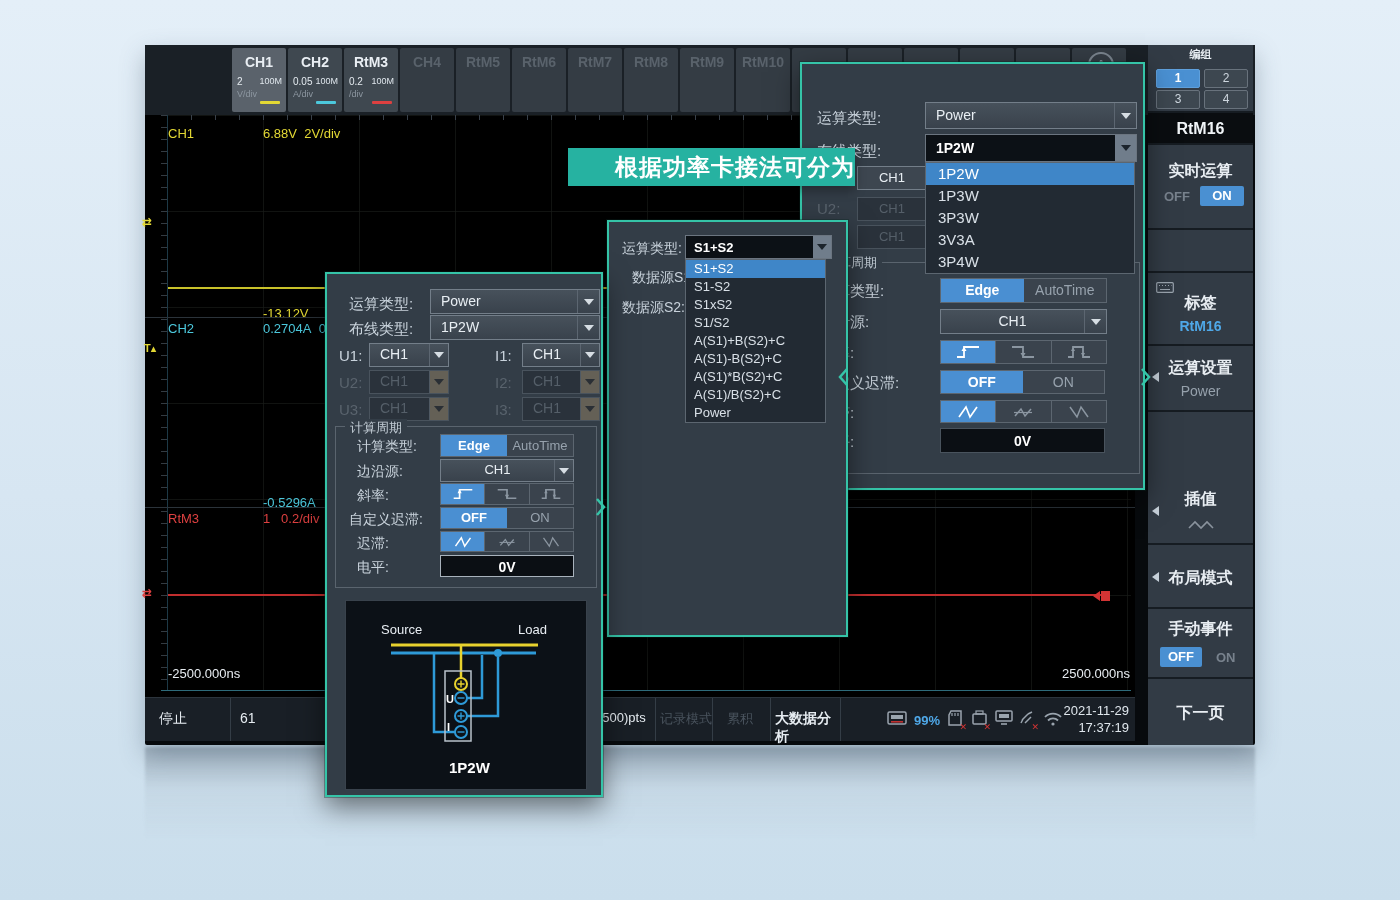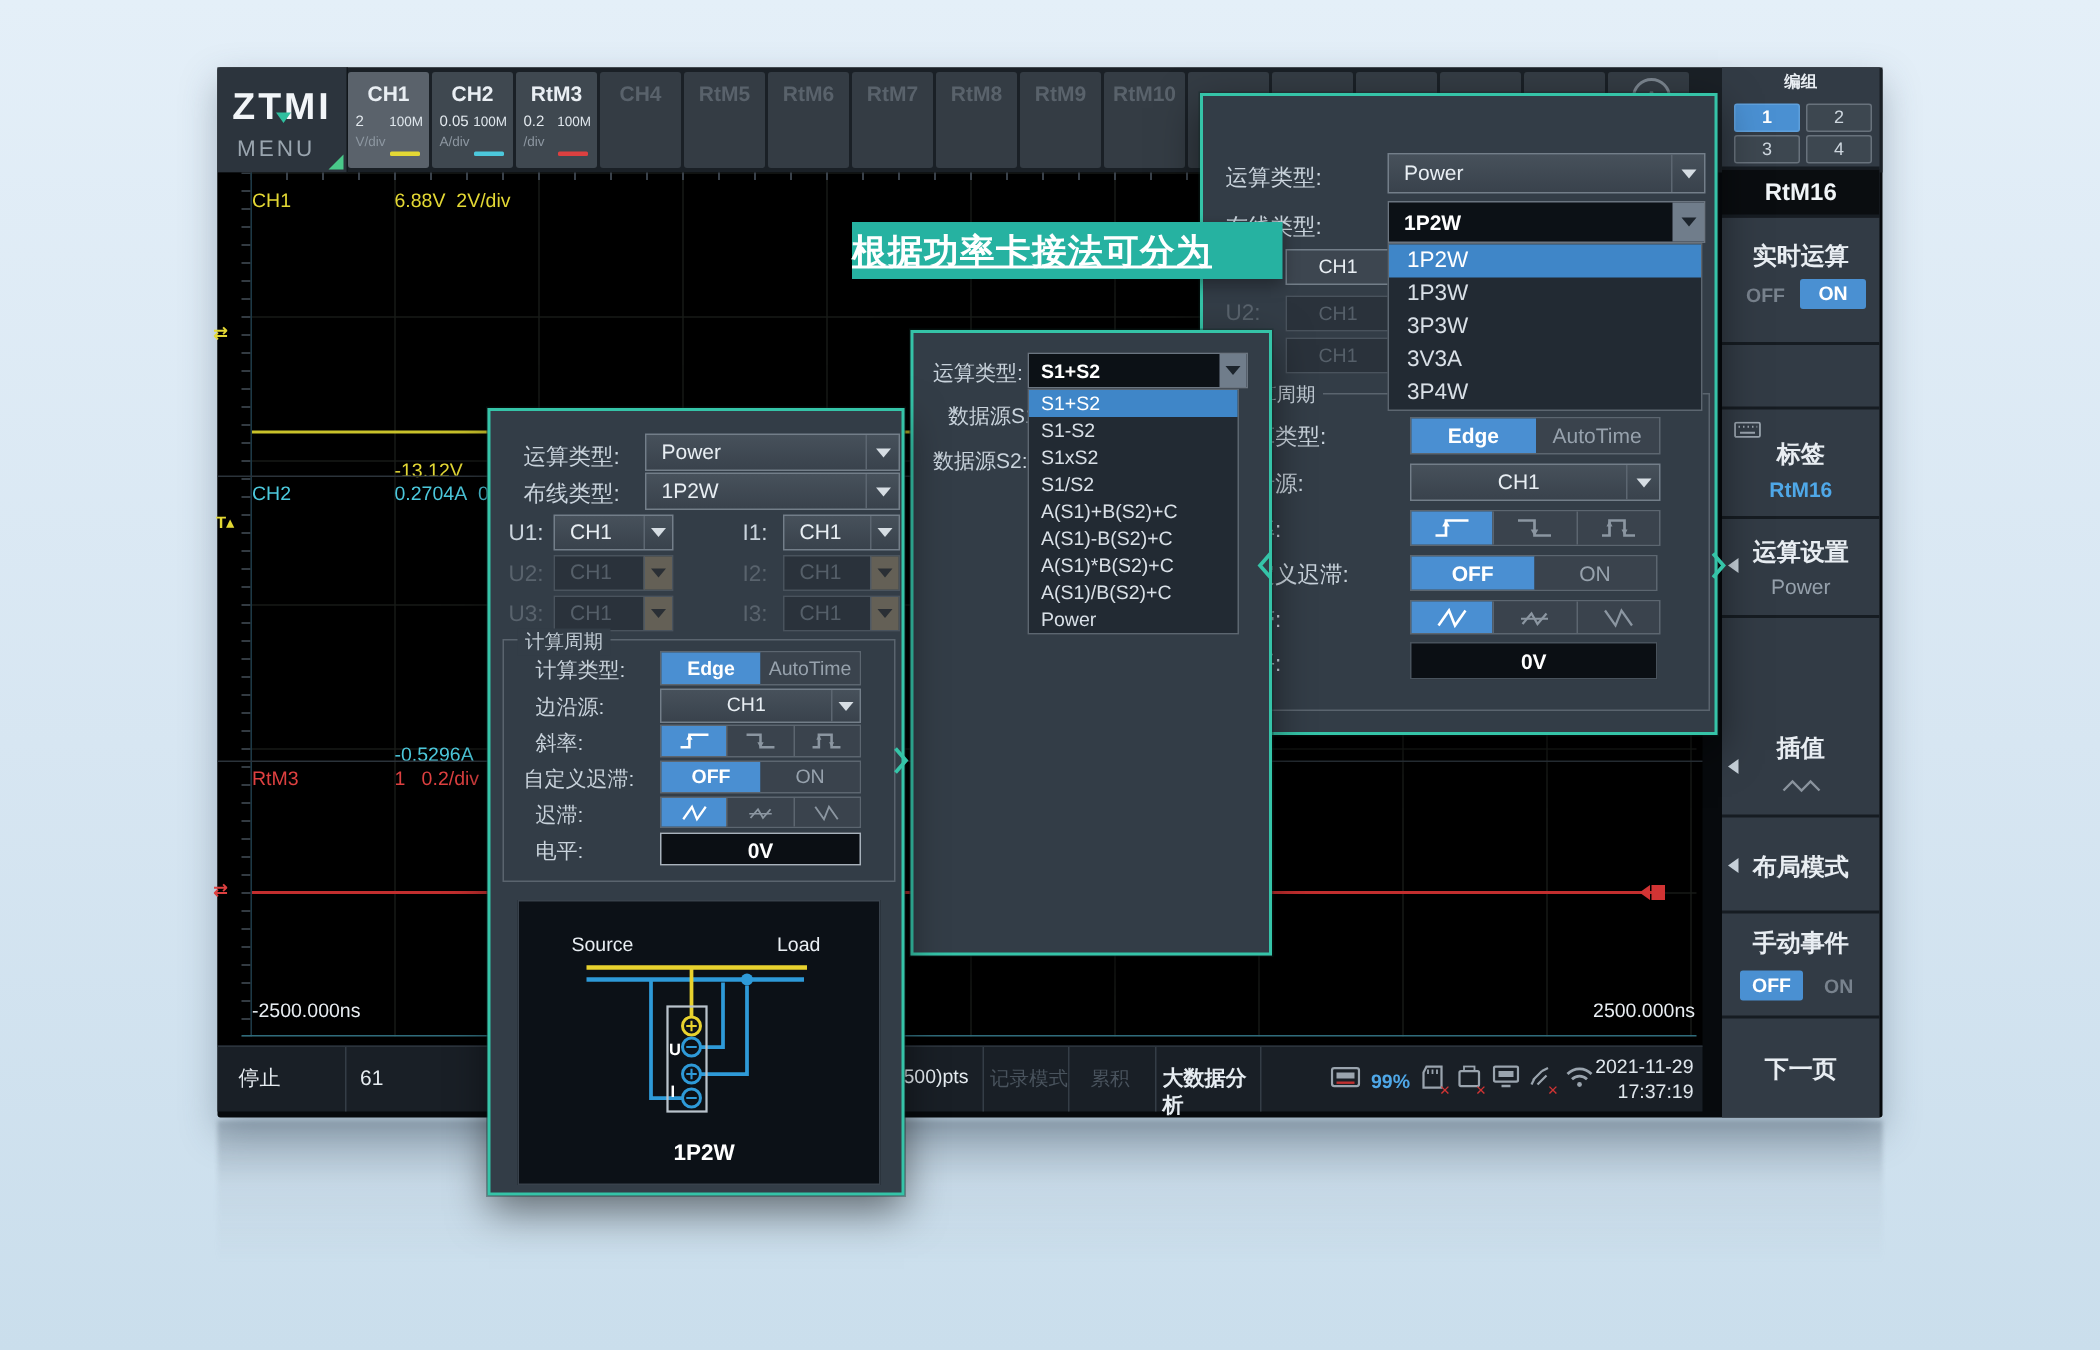--- a/index.html
+++ b/index.html
@@ -117,39 +117,33 @@
   .chbox.dis{background:#2a323b;border-color:#49535d;color:#555f69;}
   .panel{position:absolute;background:#272f38;}
   .diagram{position:absolute;background:#0c1117;border:1px solid #39424c;box-sizing:border-box;}
   .s1box{position:absolute;background:#10161c;border:1px solid #98a2ac;color:#fff;font-weight:bold;font-size:14px;
          text-align:center;box-sizing:border-box;}
   .ops{position:absolute;color:#c8d2da;font-size:15px;letter-spacing:5px;white-space:nowrap;}
   .chev{position:absolute;z-index:45;}
 
   
   .banner{position:absolute;left:568px;top:148px;width:287px;height:38px;background:#26b2a1;z-index:20;
-          color:#fff;font-size:23px;font-weight:bold;text-align:left;line-height:38px;letter-spacing:1px;
-          box-shadow:0 4px 10px rgba(0,0,0,.35);text-decoration:underline;}
+          color:#fff;font-size:23px;font-weight:bold;text-align:right;line-height:38px;letter-spacing:1px;
+          box-shadow:0 4px 10px rgba(0,0,0,.35);}
 </style>
 </head>
 <body>
 
 <div class="stage">
 
   <div class="reflection"></div>
 
   <div class="screen">
 
     <div class="topbar">
-      <div class="logo-block">
-        <div class="logo">ZTMI</div>
-        <div class="logo-tri"></div>
-        <div class="menu">MENU</div>
-        <div class="menu-tri"></div>
-      </div>
 
       <div class="tab sel" style="left:87px">
         <div class="tab-label">CH1</div>
         <div class="tab-val">2</div>
         <div class="tab-bw">100M</div>
         <div class="tab-unit">V/div</div>
         <div class="tab-bar" style="background:#e3d834"></div>
       </div>
       <div class="tab on" style="left:143px">
         <div class="tab-label">CH2</div>

